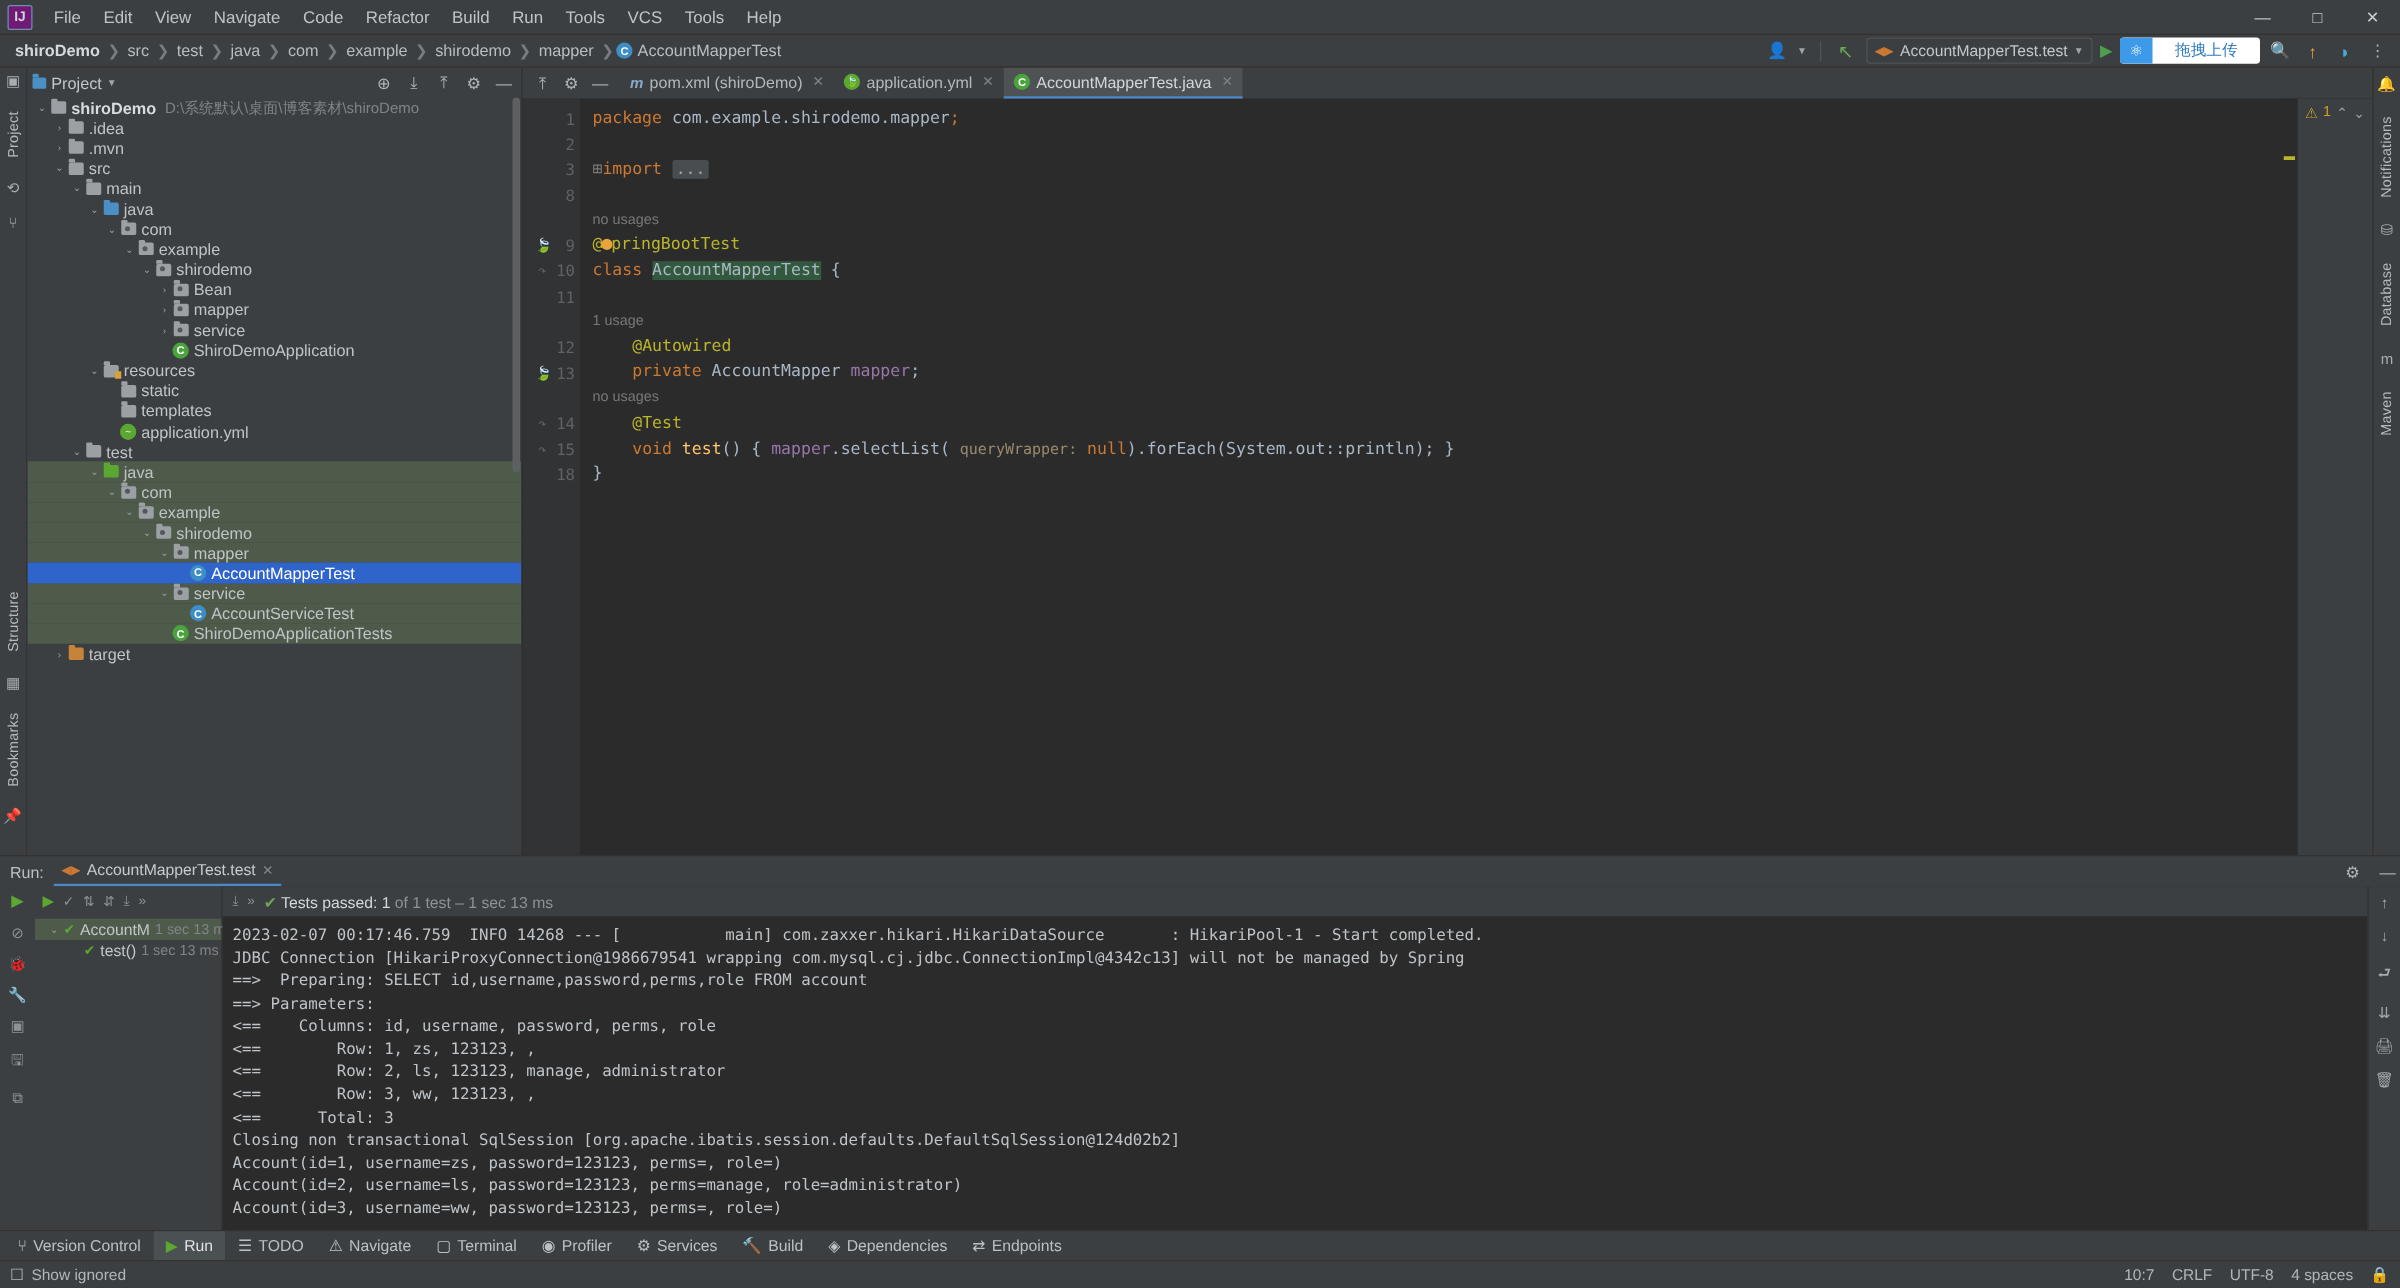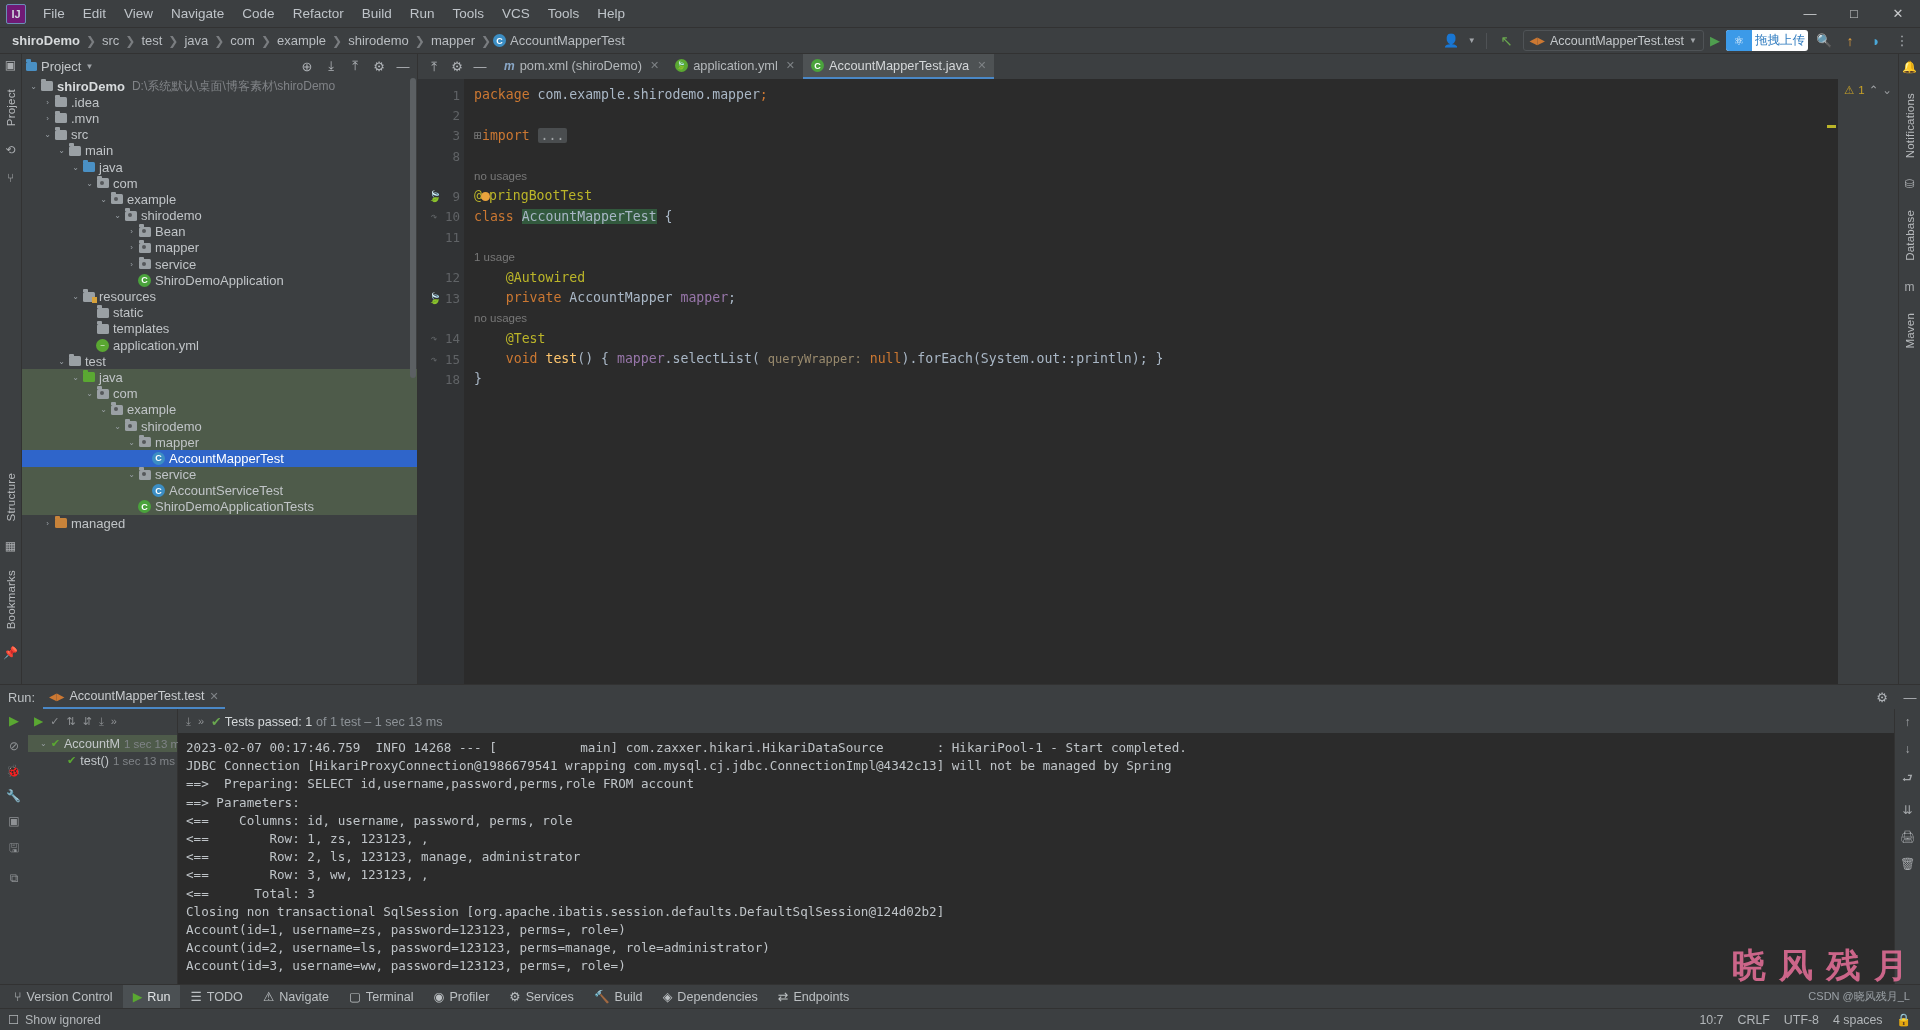--- a/index.html
+++ b/index.html
@@ -61,21 +61,21 @@
   .caret { font-size: 8px; color: #a0a4a8; }
   .run-tri { color: #4f9e4f; font-size: 13px; }
   .upload-pill {
     display: flex; align-items: center; height: 21px; border-radius: 3px; overflow: hidden;
     background: #ffffff;
   }
   .upload-pill .badge {
     width: 26px; height: 21px; background: #3c9ae8; display: flex; align-items: center;
     justify-content: center; color: #fff; font-size: 12px;
   }
-  .upload-pill .ptxt { padding: 0 3px; color: #2f7bbf; font-size: 12.5px; }
+  .upload-pill .ptxt { padding: 0 18px; color: #2f7bbf; font-size: 12.5px; }
 
   
   .body { flex: 1 1 auto; display: flex; min-height: 0; }
 
   
   .rail {
     width: 22px; background: #3c3f41; border-right: 1px solid #323232;
     display: flex; flex-direction: column; align-items: center; padding-top: 4px; gap: 14px;
     flex: 0 0 22px;
   }
@@ -540,21 +540,21 @@
               <span class="cls-ic spring">C</span>
             </span>
             <span class="lbl">ShiroDemoApplicationTests</span>
           </div>
           <div class="row">
             <span style="width:20px;flex:0 0 20px"></span>
             <span class="arrow">›</span>
             <span class="ico">
               <span class="fold orange"></span>
             </span>
-            <span class="lbl">managed</span>
+            <span class="lbl">target</span>
           </div>
         </div>
     </div>
 
     <div class="editor-col">
       <div class="tabbar">
         <div class="tab-tools">
           <span class="icon-btn">⤒</span>
           <span class="icon-btn">⚙</span>
           <span class="icon-btn">—</span>
@@ -792,18 +792,14 @@
     </div>
     <div class="sb-right">
       <span>10:7</span>
       <span>CRLF</span>
       <span>UTF-8</span>
       <span>4 spaces</span>
       <span>🔒</span>
     </div>
   </div>
 
-  <div class="wm">
-    <div class="wm-cn">晓 风 残 月</div>
-    <div class="wm-sub">CSDN @晓风残月_L</div>
-  </div>
 
 </div>
 
 </body></html>

